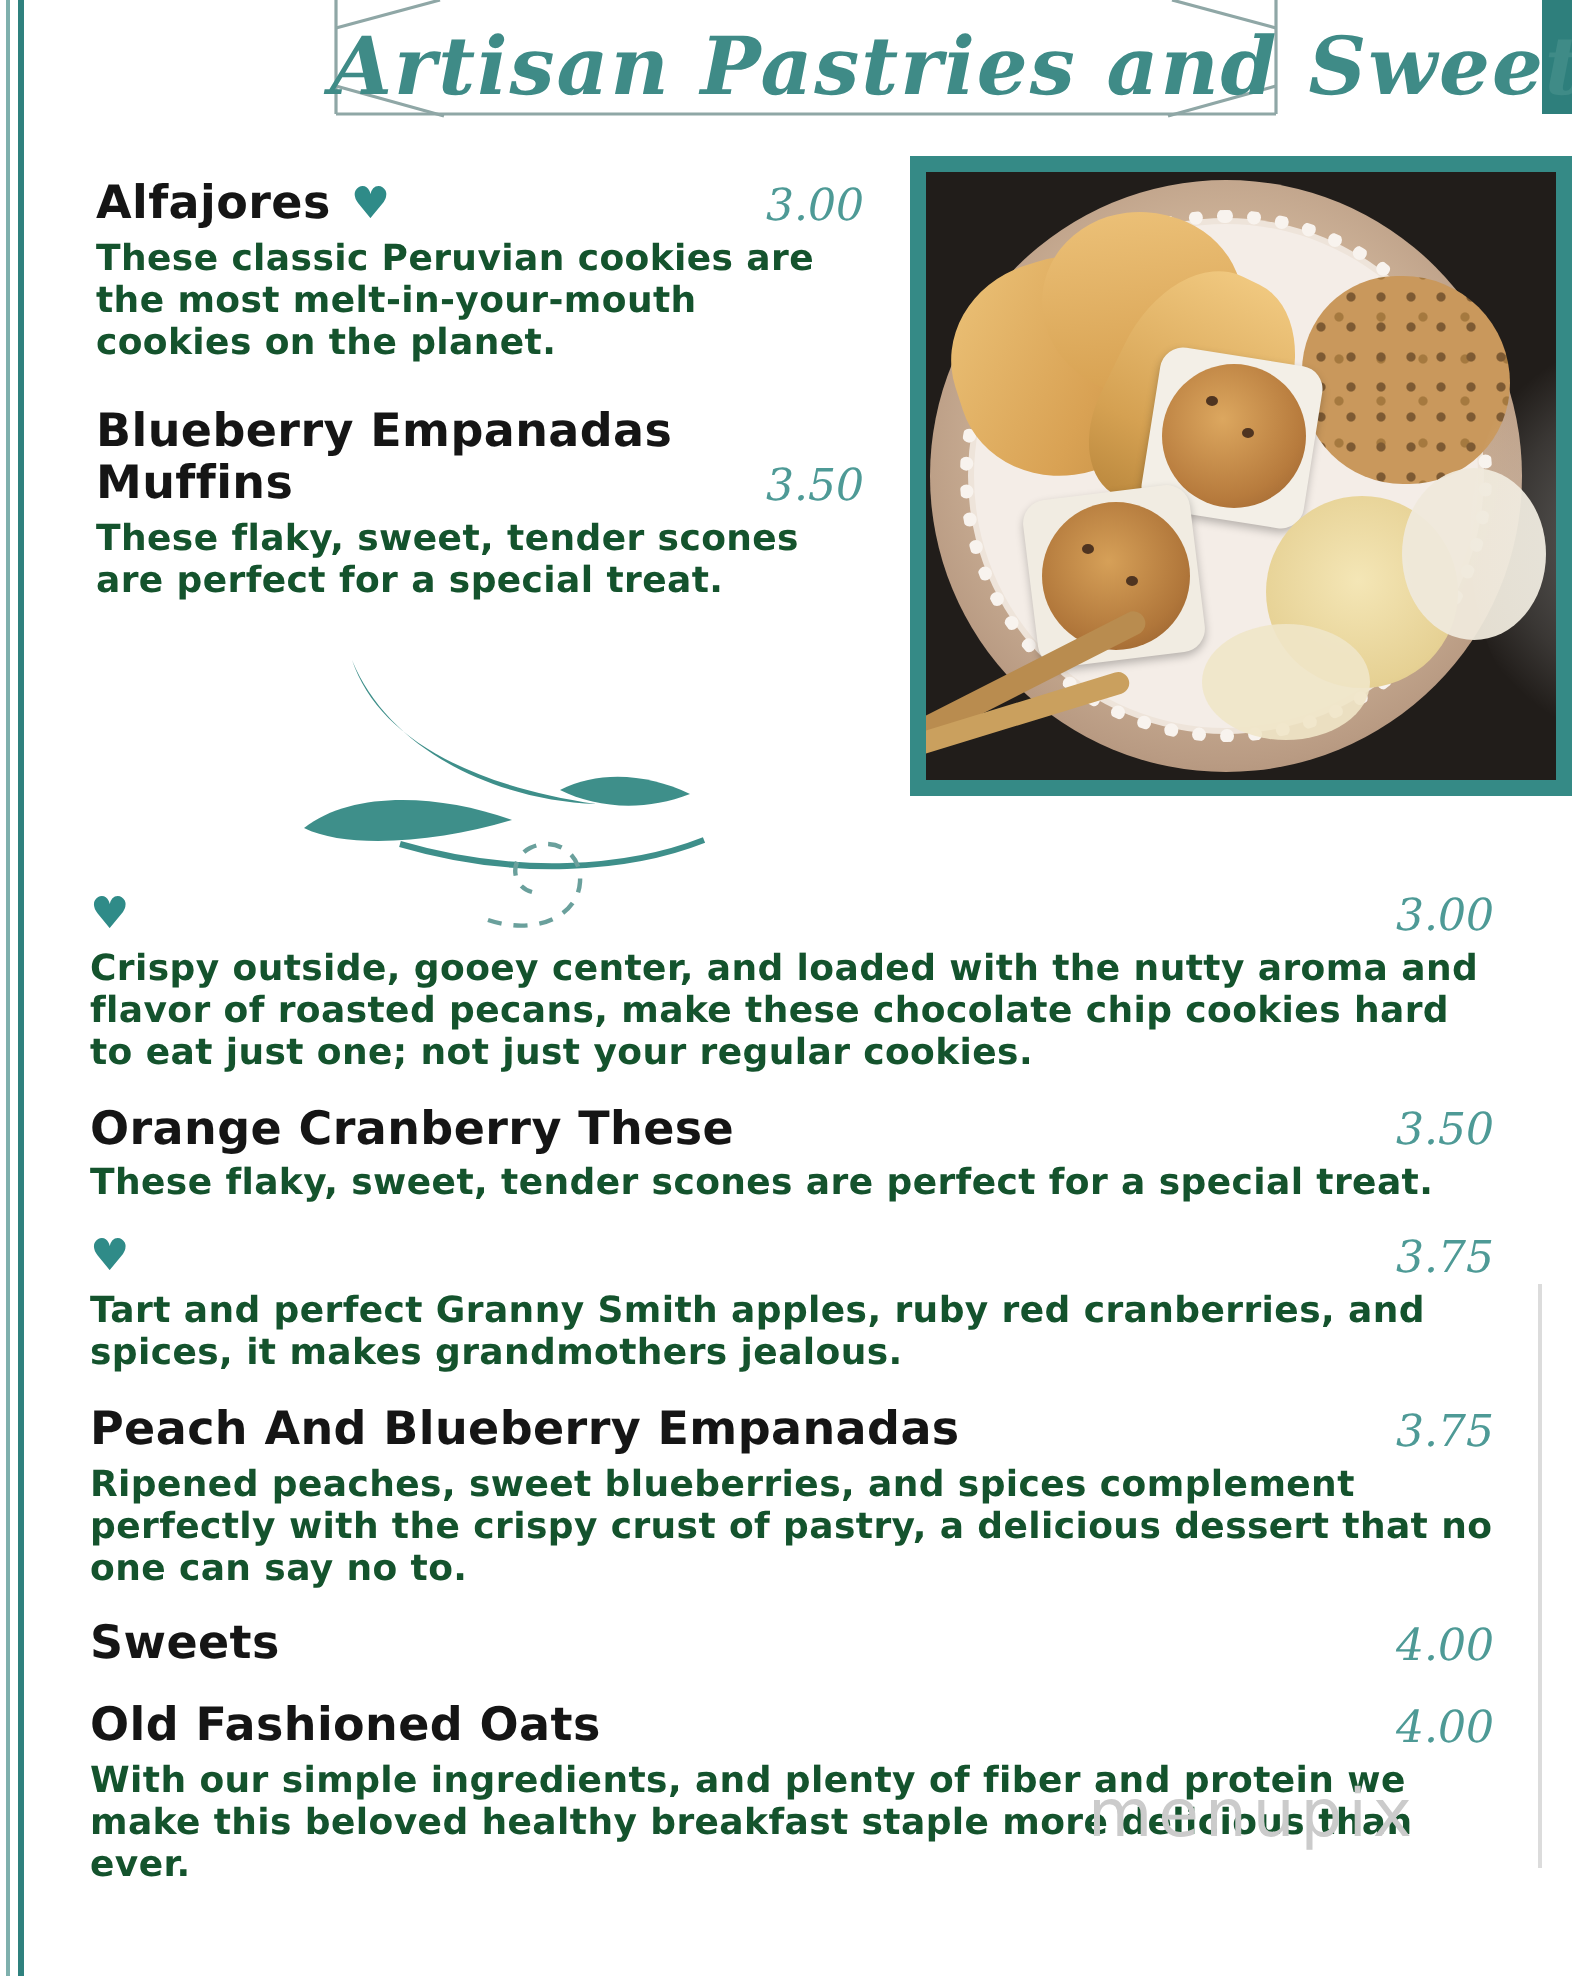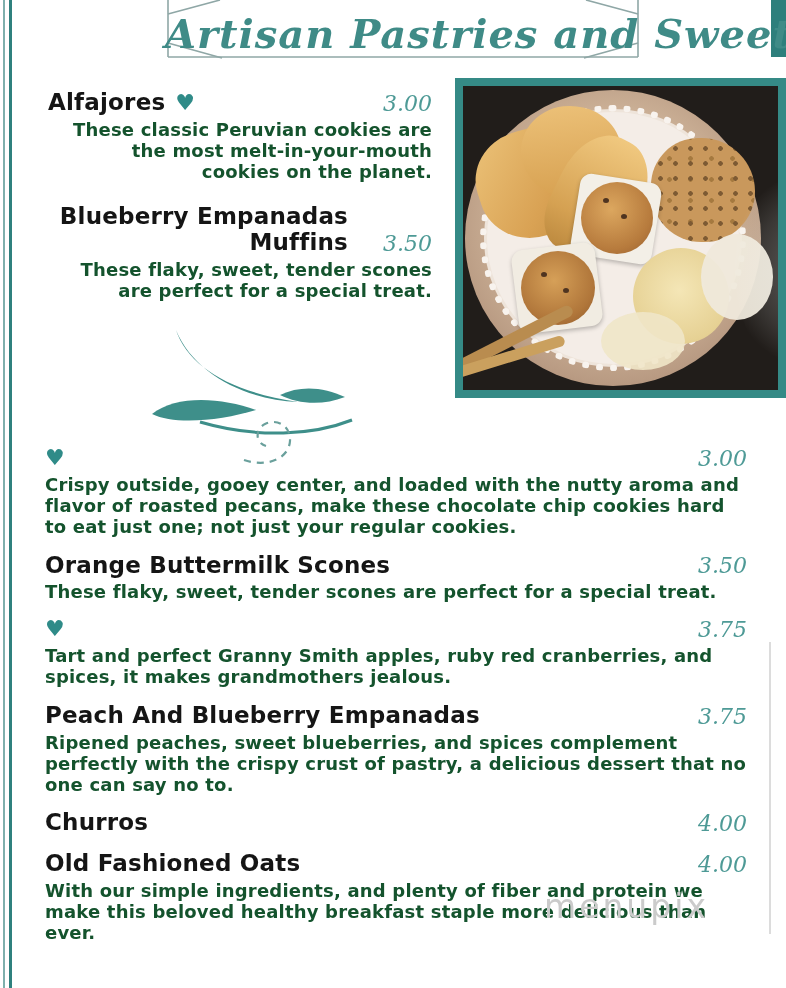--- a/index.html
+++ b/index.html
@@ -32,21 +32,21 @@
   .item-name{font-weight:700;font-size:23px;letter-spacing:.2px;line-height:1.12;color:#151515;}
   .heart{color:#2f8b88;font-size:22px;line-height:1;padding-bottom:2px;}
   .price{
     margin-left:auto;font-family:"DejaVu Serif", serif;font-style:italic;
     font-size:22px;color:#4e9a96;line-height:1;padding-bottom:1px;
   }
   .item-desc{font-size:18px;line-height:1.16;margin-top:4px;letter-spacing:.2px;color:#14532d;font-weight:bold;}
 
   
   .left-col{position:absolute;left:48px;top:90px;width:384px;}
-  .left-col .item{margin-bottom:22px;text-align:right;}
+  .left-col .item{margin-bottom:22px;}
   .left-col .item-name{max-width:300px;}
 
   .full-list{position:absolute;left:45px;top:447px;width:702px;}
 
   
   .flourish{position:absolute;left:148px;top:322px;width:205px;height:145px;}
 
   
   .photo{
     position:absolute;left:455px;top:78px;width:315px;height:304px;
@@ -176,21 +176,21 @@
   <div class="item">
     <div class="item-header">
       <span class="heart">♥</span>
       <span class="price">3.00</span>
     </div>
     <div class="item-desc">Crispy outside, gooey center, and loaded with the nutty aroma and flavor of roasted pecans, make these chocolate chip cookies hard to eat just one; not just your regular cookies.</div>
   </div>
 
   <div class="item">
     <div class="item-header">
-      <span class="item-name">Orange Buttermilk Scones</span>
+      <span class="item-name">Orange Cranberry These</span>
 
       <span class="price">3.50</span>
     </div>
     <div class="item-desc">These flaky, sweet, tender scones are perfect for a special treat.</div>
   </div>
 
   <div class="item">
     <div class="item-header">
       <span class="heart">♥</span>
       <span class="price">3.75</span>
@@ -202,21 +202,21 @@
     <div class="item-header">
       <span class="item-name">Peach And Blueberry Empanadas</span>
 
       <span class="price">3.75</span>
     </div>
     <div class="item-desc">Ripened peaches, sweet blueberries, and spices complement perfectly with the crispy crust of pastry, a delicious dessert that no one can say no to.</div>
   </div>
 
   <div class="item">
     <div class="item-header">
-      <span class="item-name">Churros</span>
+      <span class="item-name">Sweets</span>
 
       <span class="price">4.00</span>
     </div>
   </div>
 
   <div class="item">
     <div class="item-header">
       <span class="item-name">Old Fashioned Oats</span>
 
       <span class="price">4.00</span>

